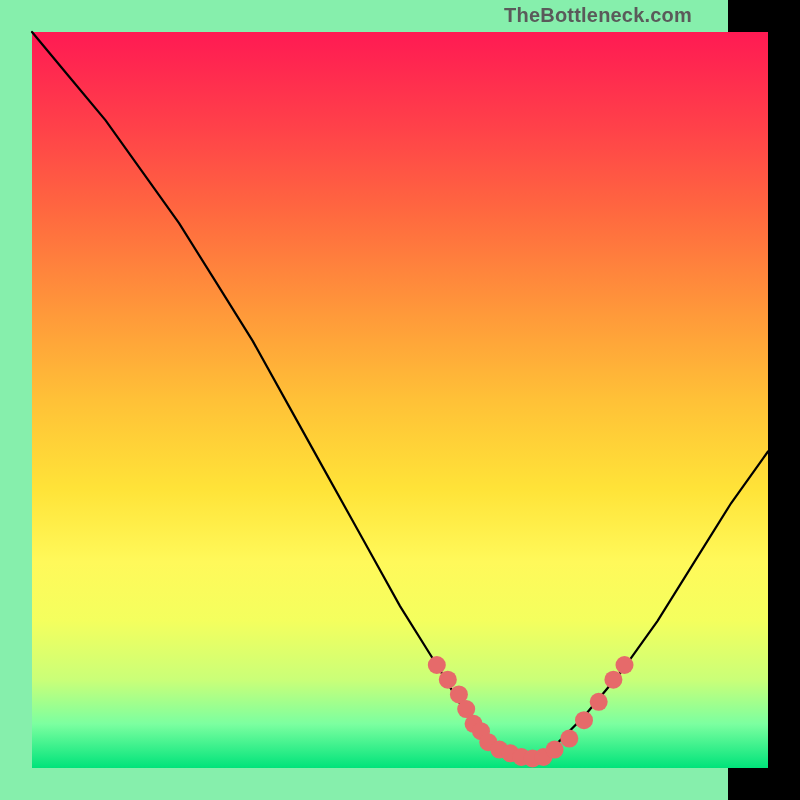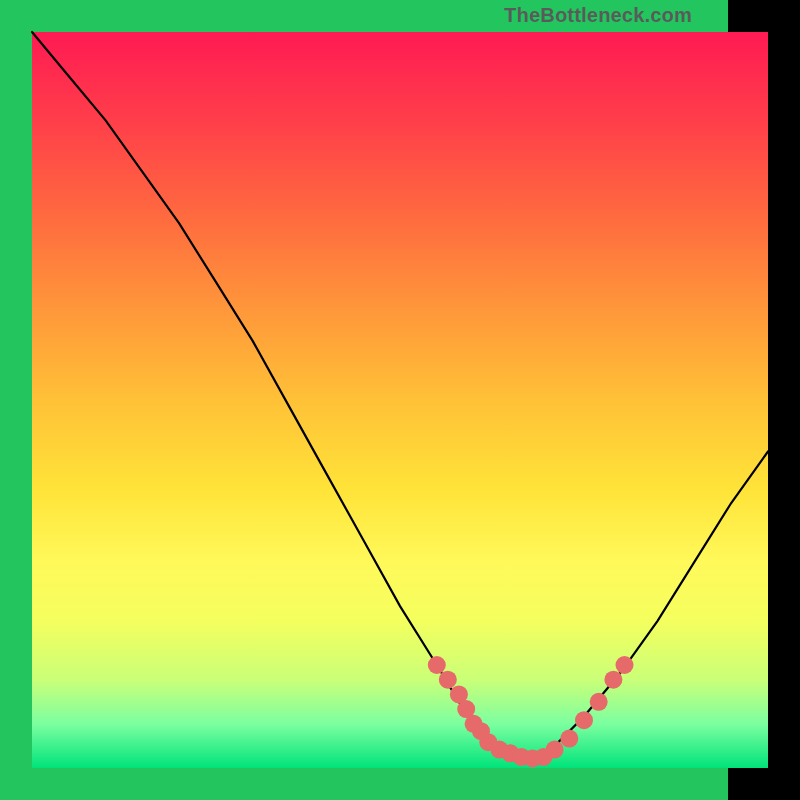--- a/index.html
+++ b/index.html
@@ -9,21 +9,21 @@
     height: 800px;
     background: #000;
     overflow: hidden;
   }
   .frame {
     position: absolute;
     left: 0;
     top: 0;
     width: 728px;
     height: 800px;
-    background: #22c55e;
+    background: #86efac;
     text-align: center;
   }
   .plot {
     position: absolute;
     left: 32px;
     top: 32px;
     width: 736px;
     height: 736px;
     background: linear-gradient(to bottom,
       #ff1a53 0%,

